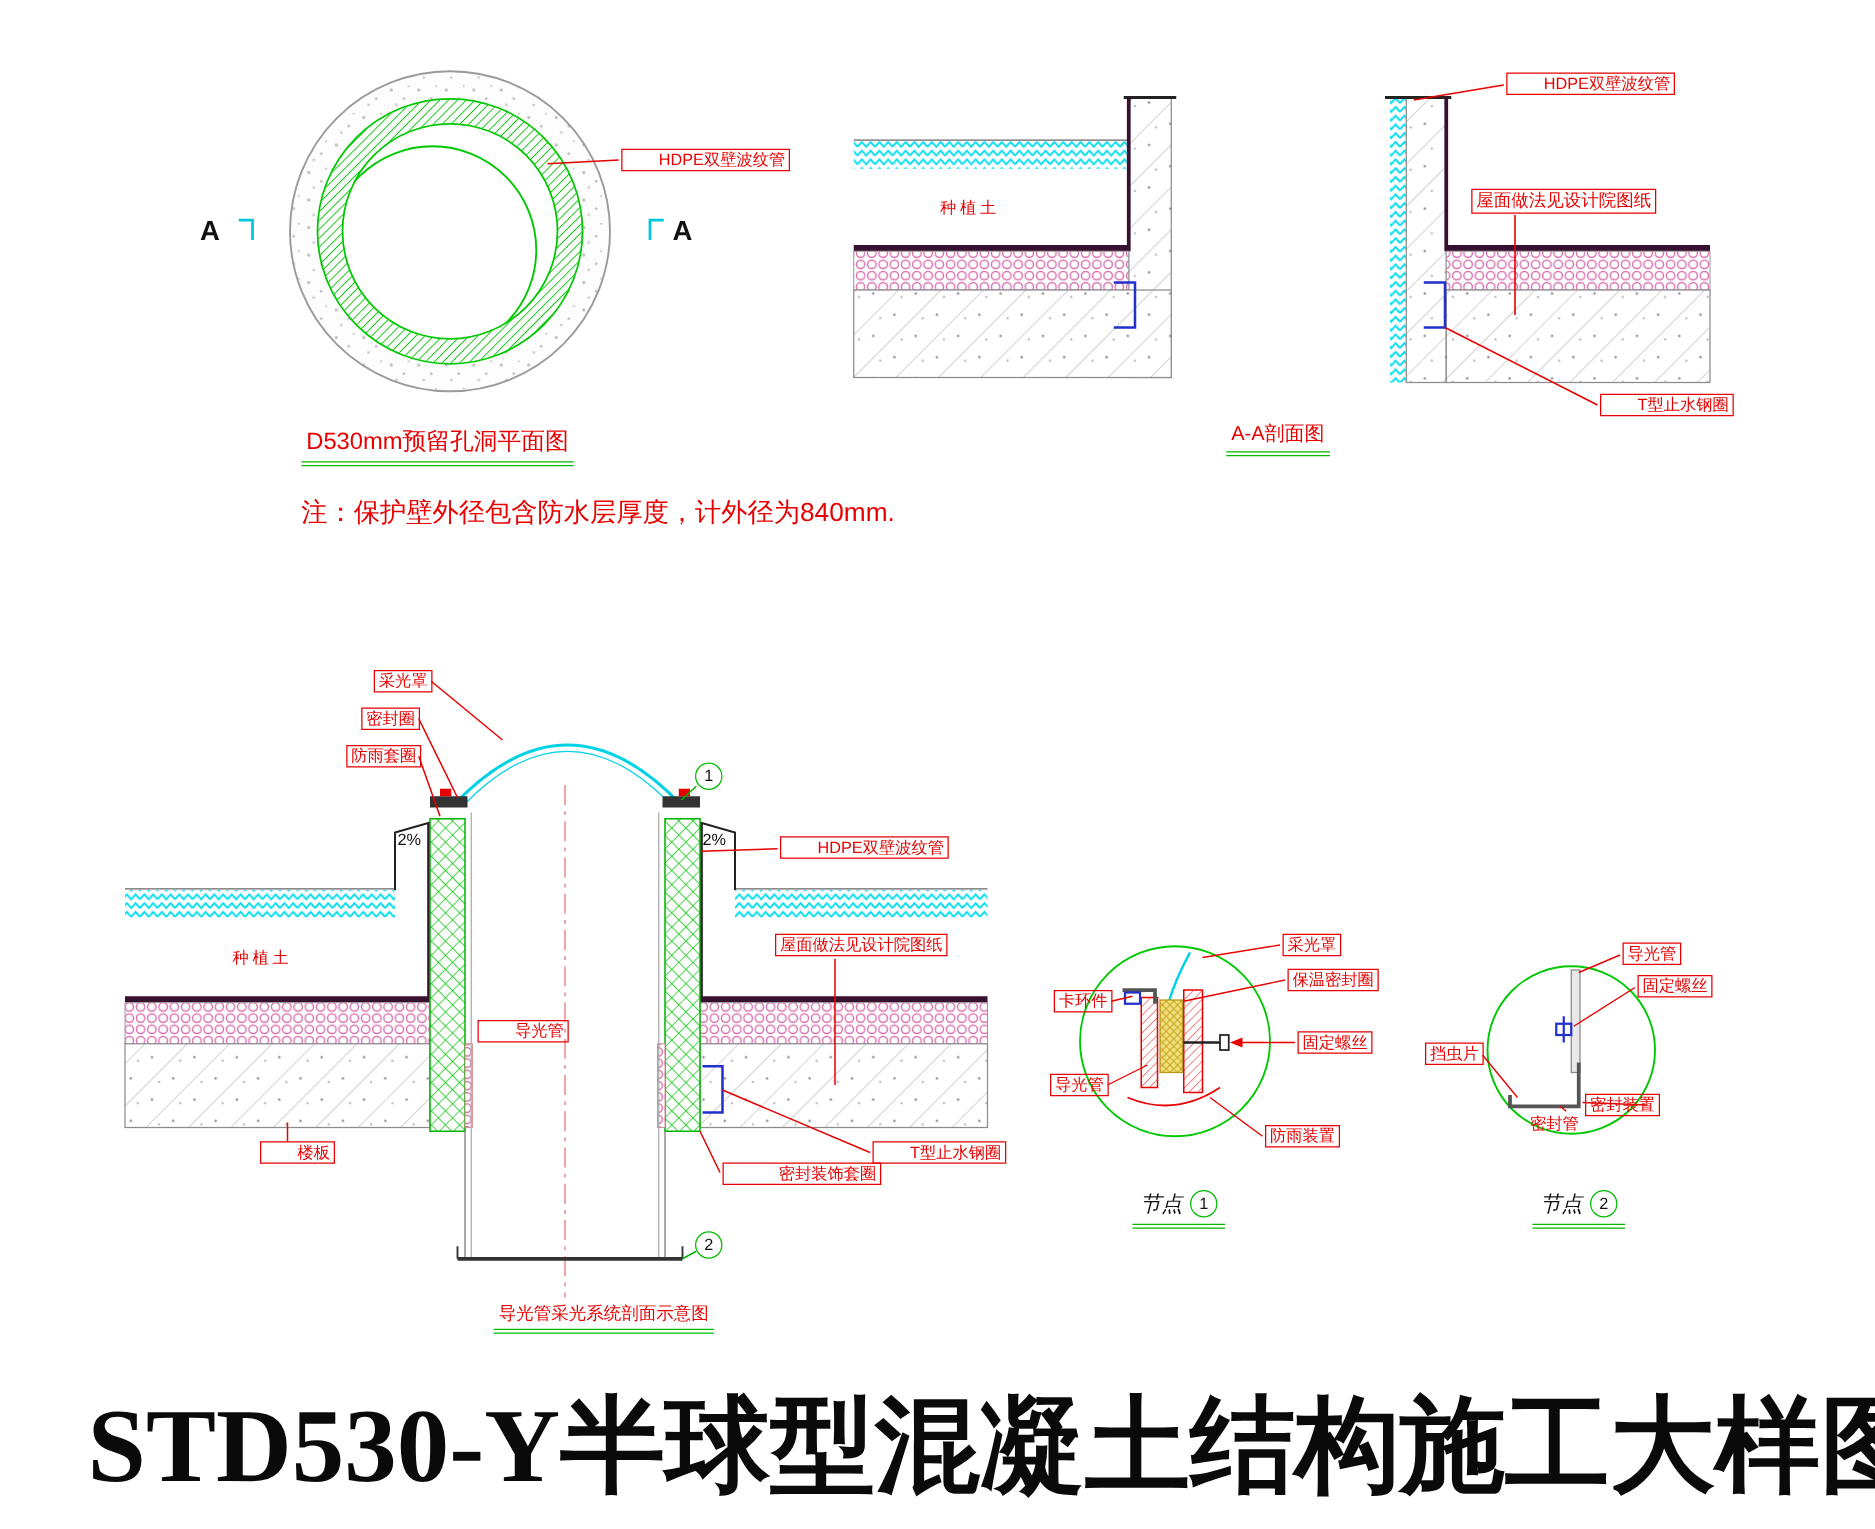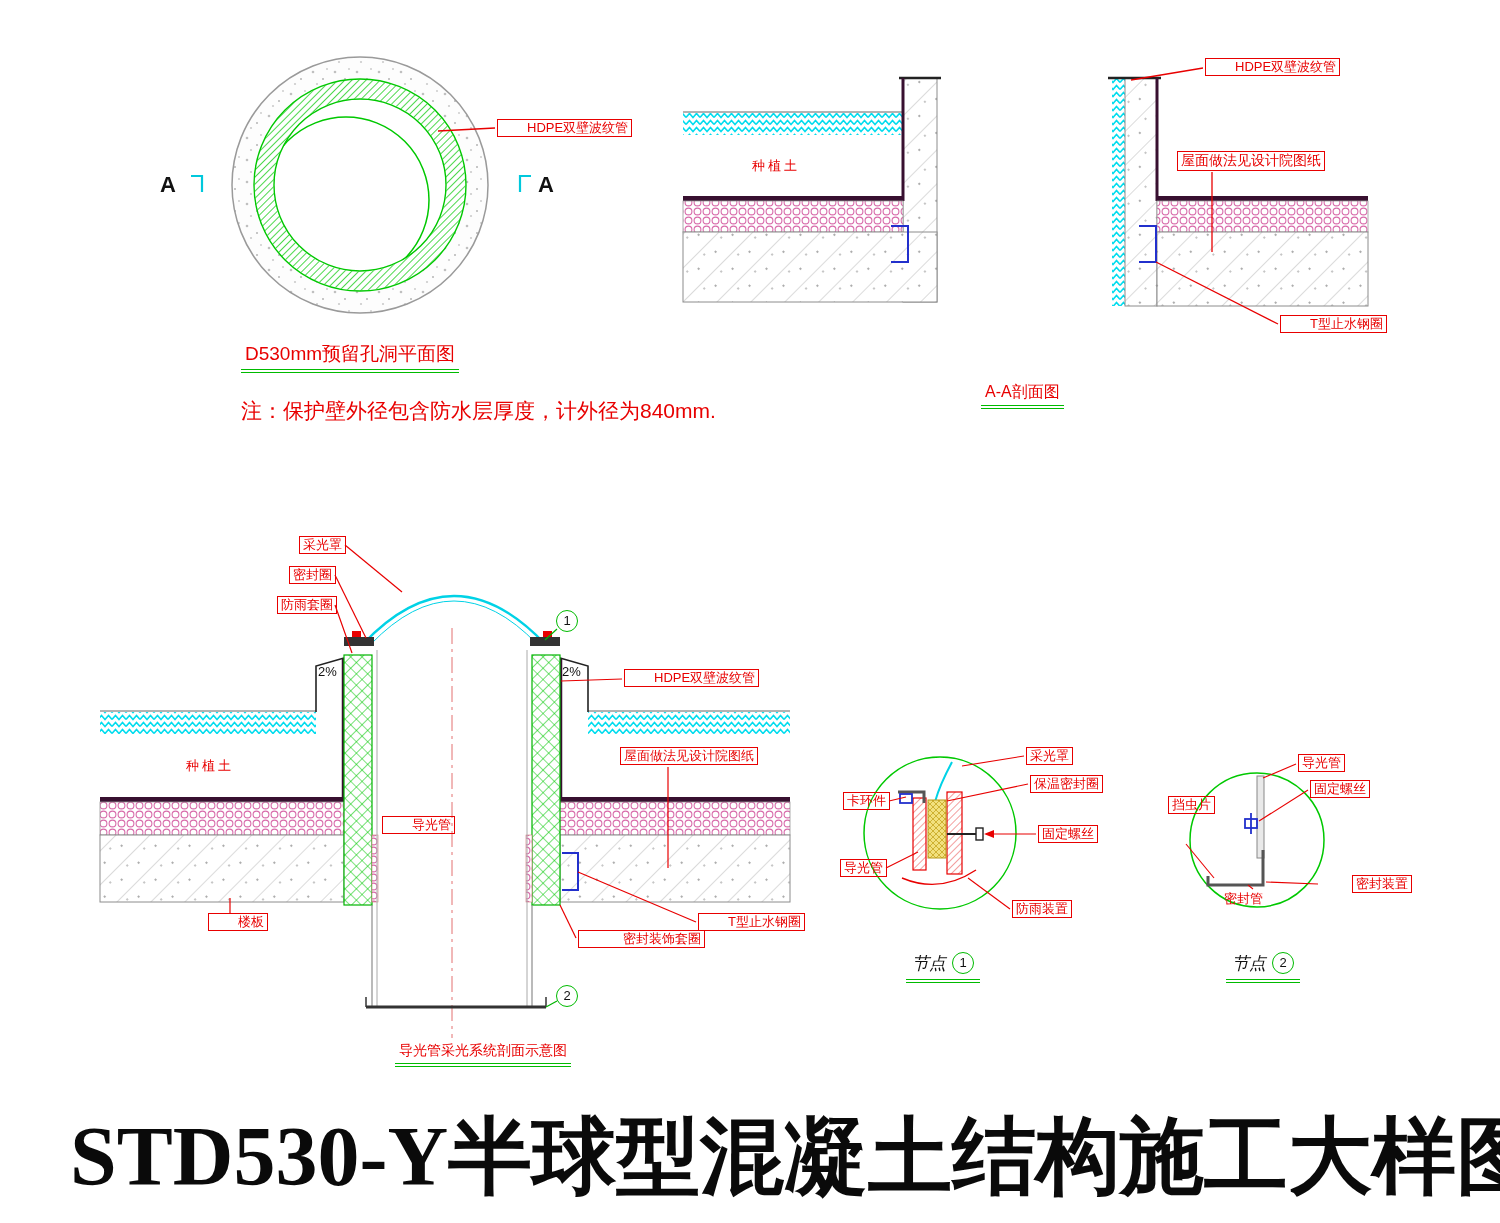--- a/index.html
+++ b/index.html
@@ -6,21 +6,21 @@
   html,body { background:#ffffff; }
   body { width:1500px; height:1223px; font-family:"Liberation Sans", sans-serif; }
   .stage { position:relative; width:1500px; height:1223px; background:#fff; overflow:hidden; }
   .stage > svg { position:absolute; left:0; top:0; }
   .lbl { position:absolute; white-space:nowrap; line-height:1.25; }
   .rtext { color:#e80000; }
   .rbox  { color:#e80000; border:1px solid #e80000; padding:0 3px; background:rgba(255,255,255,0.0); }
   .black { color:#111; }
   .gul { border-bottom:4px double #00bb00; padding:0 4px 3px 4px; }
   .s12{font-size:13px;} .s13{font-size:13px;padding-left:29px;} .s14{font-size:14px;}
-  .s16{font-size:16px;margin-top:44px;} .s17{font-size:13px;} .s19{font-size:19px;} .s21{font-size:21px;}
+  .s16{font-size:16px;} .s17{font-size:13px;} .s19{font-size:19px;} .s21{font-size:21px;}
   .amark { font-size:22px; font-weight:bold; color:#111; }
   .ccirc { position:absolute; width:22px; height:22px; border:1.6px solid #00bb00; border-radius:50%;
            text-align:center; line-height:20px; font-size:13px; color:#111; background:#fff; }
   .cap { position:absolute; display:flex; align-items:flex-start; gap:6px; font-size:17px; font-style:italic; color:#111;
          border-bottom:4px double #00bb00; padding:0 6px 4px 6px; }
   .cap .num { position:static; display:inline-block; width:22px; height:22px; border:1.6px solid #00bb00;
               border-radius:50%; text-align:center; line-height:20px; font-size:13px; font-style:normal; }
   .main-title { position:absolute; left:70px; top:1100px; font-family:"Liberation Serif", serif;
                 font-size:84px; font-weight:bold; color:#0a0a0a; white-space:nowrap; letter-spacing:0; }
 </style>
@@ -238,23 +238,23 @@
   <div class="lbl rbox s12" style="left:1038px; top:825px;">固定螺丝</div>
   <div class="lbl rbox s12" style="left:840px; top:859px;">导光管</div>
   <div class="lbl rbox s12" style="left:1012px; top:900px;">防雨装置</div>
   <div class="cap" style="left:906px; top:952px;">
     <span>节点</span>
     <span class="num">1</span>
   </div>
 
   <div class="lbl rbox s12" style="left:1298px; top:754px;">导光管</div>
   <div class="lbl rbox s12" style="left:1310px; top:780px;">固定螺丝</div>
-  <div class="lbl rbox s12" style="left:1140px; top:796px;margin-left:28px;">挡虫片</div>
+  <div class="lbl rbox s12" style="left:1140px; top:834px;">挡虫片</div>
   <div class="lbl rtext s12" style="left:1224px; top:891px;">密封管</div>
-  <div class="lbl rbox s12" style="left:1352px; top:875px;font-family:Liberation Serif, serif;">密封装置</div>
+  <div class="lbl rbox s12" style="left:1268px; top:875px;font-family:Liberation Serif, serif;">密封装置</div>
   <div class="cap" style="left:1226px; top:952px;">
     <span>节点</span>
     <span class="num">2</span>
   </div>
 
   <div class="main-title">STD530-Y半球型混凝土结构施工大样图</div>
 
 </div>
 
 </body></html>

